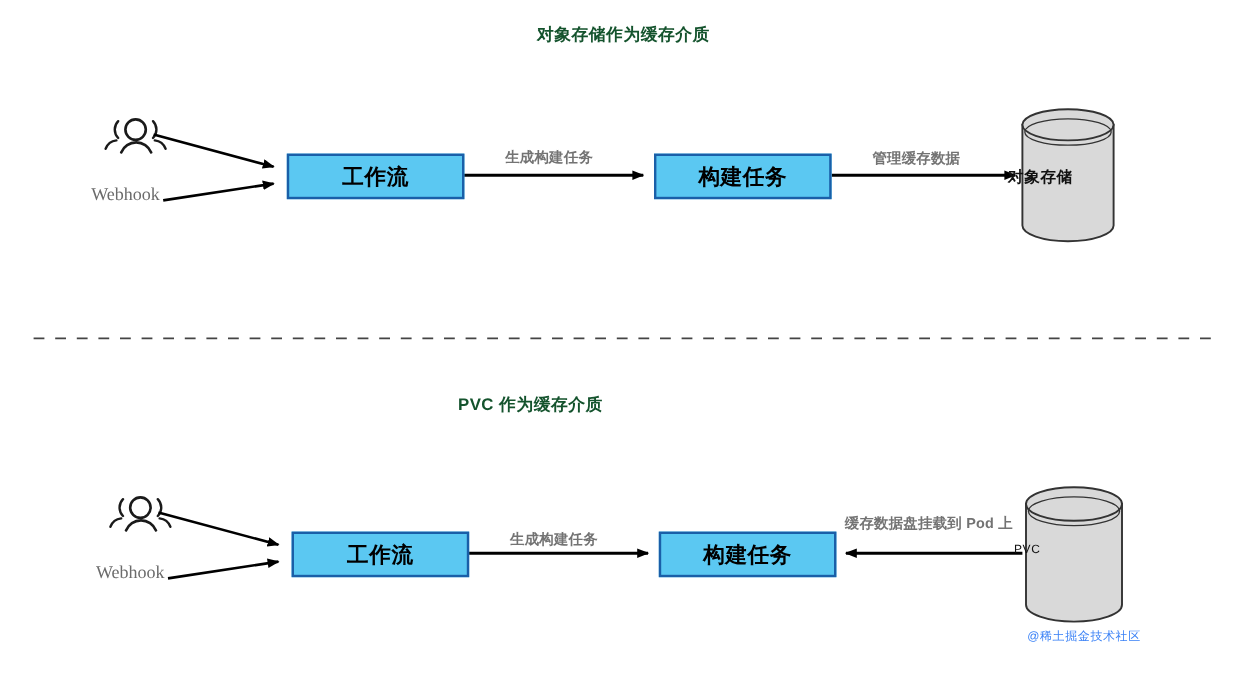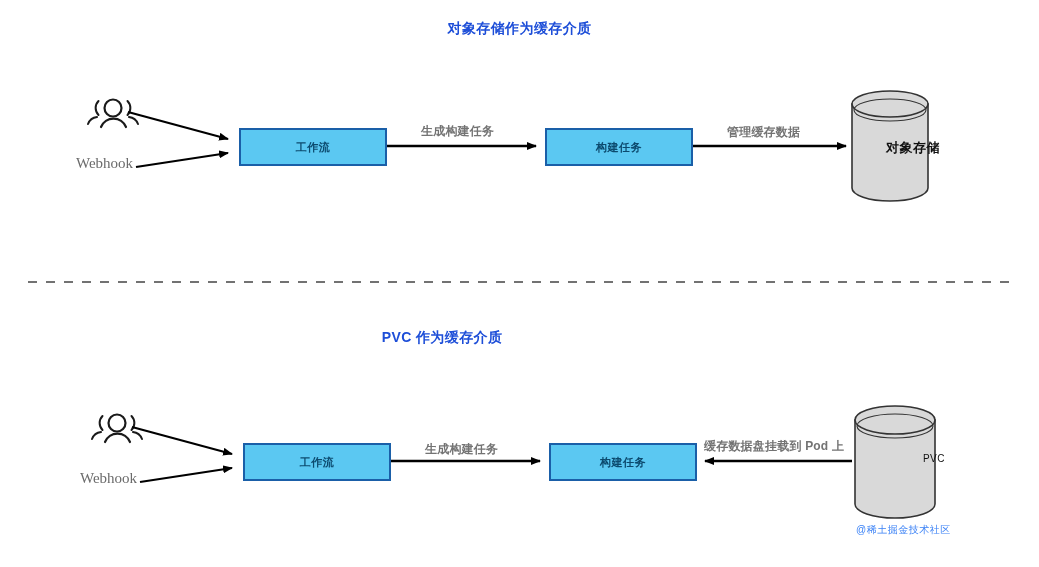--- a/index.html
+++ b/index.html
@@ -17,47 +17,47 @@
   #canvas {
     position: absolute;
     left: 0; top: 0;
     width: 1039px;
     height: 567px;
   }
   .section-title {
     position: absolute;
     font-size: 14px;
     font-weight: bold;
-    color: #1d4ed8;
+    color: #14532d;
     letter-spacing: 0.4px;
     white-space: nowrap;
     text-align: center;
   }
   #title-1 { left: 0; width: 1039px; top: 20px; }
   #title-2 { left: 0; width: 884px; top: 329px; }
 
   .node-box {
     position: absolute;
     background: #5BC8F2;
     border: 2px solid #1a5fa8;
     box-sizing: border-box;
     display: flex;
     align-items: center;
     justify-content: center;
-    font-size: 11px;
+    font-size: 18px;
     font-weight: bold;
-    color: #0c4a6e;
+    color: #000000;
     letter-spacing: 0.5px;
   }
   .cyl-label {
     position: absolute;
     font-size: 13px;
     font-weight: bold;
     color: #111111;
-    text-align: right;
+    text-align: left;
     white-space: nowrap;
     letter-spacing: 0.5px;
   }
   .cyl-label.plain { font-weight: normal; font-size: 10px; }
 
   .edge-label {
     position: absolute;
     font-size: 12px;
     color: #737373;
     white-space: nowrap;
@@ -155,17 +155,17 @@
 <div class="section-title" id="title-2">PVC 作为缓存介质</div>
 
 <div class="actor-label" style="left:80px; top:470px;">Webhook</div>
 
 <div class="node-box" style="left:243px; top:443px; width:148px; height:38px;">工作流</div>
 
 <div class="edge-label" style="left:425px; top:441px;">生成构建任务</div>
 
 <div class="node-box" style="left:549px; top:443px; width:148px; height:38px;">构建任务</div>
 
-<div class="edge-label" style="left:704px; top:438px;text-align:center;">缓存数据盘挂载到 Pod 上</div>
+<div class="edge-label" style="left:704px; top:428px;text-align:center;">缓存数据盘挂载到 Pod 上</div>
 
 <div class="cyl-label plain" style="left:845px; top:453px; width:100px;">PVC</div>
 
 <div class="watermark" style="left:856px; top:523px;">@稀土掘金技术社区</div>
 
 </body></html>

